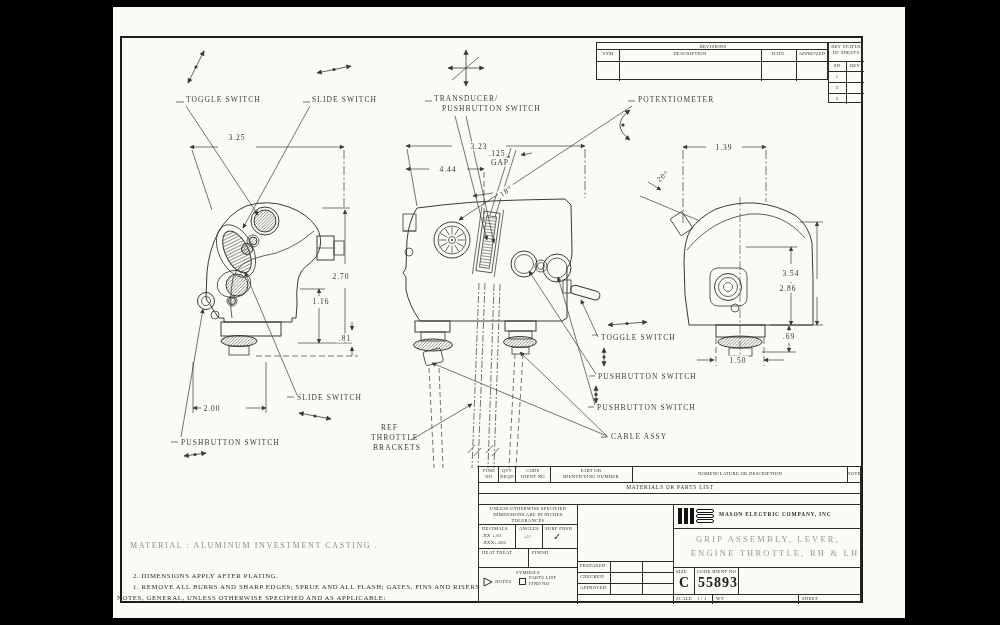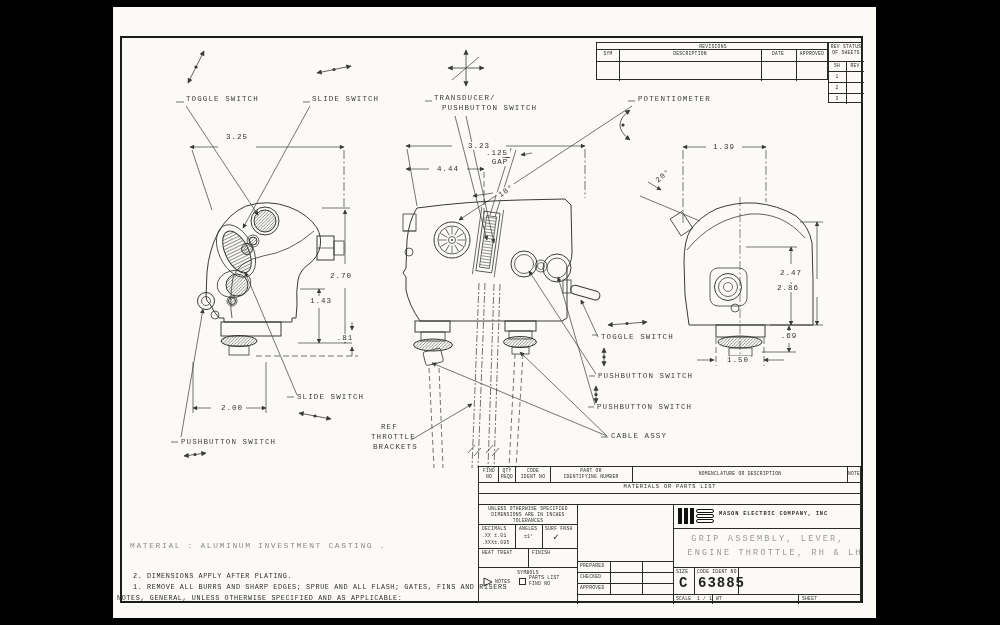--- a/index.html
+++ b/index.html
@@ -1,17 +1,17 @@
 <!DOCTYPE html>
 <html><head>
 <meta charset="utf-8">
 <style>
   html,body{margin:0;padding:0;background:#000;}
-  #stage{position:relative;width:876px;height:625px;background:#000;overflow:hidden;
-         font-family:Liberation Mono, monospace;color:#3a3a3a;}
+  #stage{position:relative;width:1000px;height:625px;background:#000;overflow:hidden;
+         font-family:Liberation Serif, serif;color:#3a3a3a;}
   #sheet{position:absolute;left:113px;top:7px;width:792px;height:611px;background:#fbfaf6;}
   #frame{position:absolute;left:120px;top:36px;width:743px;height:567px;border:2px solid #1c1c1c;box-sizing:border-box;}
   svg{position:absolute;left:0;top:0;}
   .abs{position:absolute;}
   .lbl{position:absolute;font-size:7.5px;letter-spacing:1.1px;color:#3c3c3c;white-space:nowrap;}
   .dim{position:absolute;font-size:7.5px;letter-spacing:1px;color:#333;background:#fbfaf6;
        padding:0 2px;white-space:nowrap;transform:translate(-50%,-50%);}
   .rot35{transform:translate(-50%,-50%) rotate(-35deg);}
   .rot40{transform:translate(-50%,-50%) rotate(-40deg);}
   .note{position:absolute;font-size:6.8px;letter-spacing:0.6px;color:#2e2e2e;white-space:nowrap;}
@@ -292,24 +292,24 @@
 
   <span class="dim" style="left:237px;top:137px">3.25</span>
   <span class="dim" style="left:479px;top:146px">3.23</span>
   <span class="dim" style="left:497px;top:153px">.125</span>
   <span class="dim" style="left:500px;top:162px">GAP</span>
   <span class="dim" style="left:448px;top:169px">4.44</span>
   <span class="dim rot35" style="left:506px;top:191px">18°</span>
   <span class="dim" style="left:724px;top:147px">1.39</span>
   <span class="dim rot40" style="left:663px;top:176px">20°</span>
   <span class="dim" style="left:341px;top:276px">2.70</span>
-  <span class="dim" style="left:321px;top:301px">1.43</span>
+  <span class="dim" style="left:321px;top:301px">1.16</span>
   <span class="dim" style="left:345px;top:338px">.81</span>
-  <span class="dim" style="left:232px;top:408px">2.00</span>
-  <span class="dim" style="left:791px;top:273px">2.47</span>
+  <span class="dim" style="left:212px;top:408px">2.00</span>
+  <span class="dim" style="left:791px;top:273px">3.54</span>
   <span class="dim" style="left:788px;top:288px">2.86</span>
   <span class="dim" style="left:789px;top:336px">.69</span>
   <span class="dim" style="left:738px;top:360px">1.50</span>
 
   <span class="note faded" style="left:130px;top:541px">MATERIAL :  ALUMINUM   INVESTMENT  CASTING .</span>
   <span class="note" style="left:133px;top:572px">2.   DIMENSIONS  APPLY  AFTER  PLATING.</span>
   <span class="note" style="left:133px;top:583px">1.   REMOVE  ALL  BURRS  AND  SHARP  EDGES;  SPRUE  AND  ALL  FLASH;  GATES, FINS  AND  RISERS</span>
   <span class="note" style="left:117px;top:594px">NOTES,  GENERAL,  UNLESS  OTHERWISE  SPECIFIED  AND  AS  APPLICABLE:</span>
 
   <div class="tb" style="left:596px;top:42px;width:232px;height:38px">
@@ -415,21 +415,21 @@
     <div class="cellline" style="left:194px;top:100px;width:189px;height:1px"></div>
     <span class="faint" style="left:289px;top:67px">GRIP ASSEMBLY, LEVER,</span>
     <span class="faint" style="left:296px;top:81px">ENGINE THROTTLE, RH &amp; LH</span>
 
     <div class="cellline" style="left:194px;top:127px;width:189px;height:1px"></div>
     <div class="cellline" style="left:215px;top:100px;width:1px;height:27px"></div>
     <div class="cellline" style="left:259px;top:100px;width:1px;height:27px"></div>
     <span class="t4" style="left:197px;top:102px">SIZE</span>
     <span class="t4" style="left:218px;top:102px">CODE IDENT NO</span>
     <span class="big" style="left:200px;top:108px">C</span>
-    <span class="big" style="left:219px;top:108px">63885</span>
+    <span class="big" style="left:219px;top:108px">55893</span>
 
     <div class="cellline" style="left:233px;top:127px;width:1px;height:10px"></div>
     <div class="cellline" style="left:319px;top:127px;width:1px;height:10px"></div>
     <span class="t4" style="left:197px;top:129px">SCALE</span>
     <span class="t4" style="left:218px;top:129px">1 / 1</span>
     <span class="t4" style="left:237px;top:129px">WT</span>
     <span class="t4" style="left:323px;top:129px">SHEET</span>
   </div>
 </div>
 

